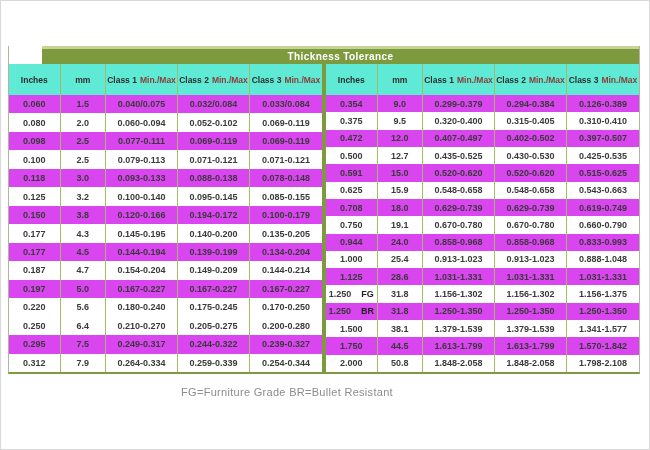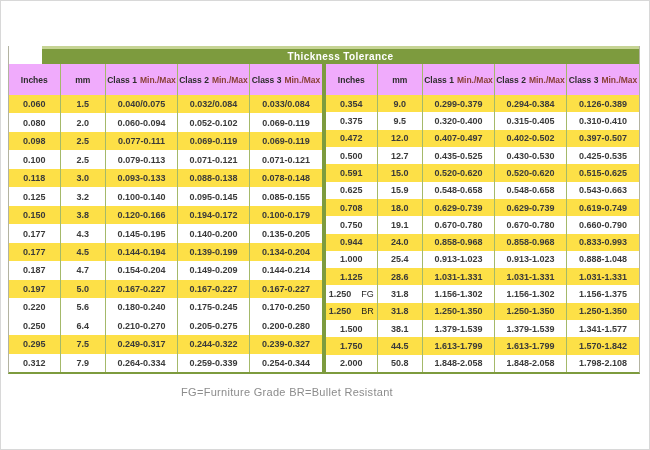--- a/index.html
+++ b/index.html
@@ -15,35 +15,35 @@
     border-bottom:2px solid #7d9b3e;background:#ffffff;
   }
   .title-bar{
     height:15px;background:#7d9b3e;border-top:3px solid #c6d494;
     color:#ffffff;font-size:10px;font-weight:bold;text-align:center;
     line-height:15px;letter-spacing:0.4px;flex:0 0 auto;margin-left:33px;
   }
   .table-body{flex:1;display:flex;min-height:0;}
   .half{flex:1;display:flex;flex-direction:column;min-width:0;}
   .center-divider{width:4px;background:#7d9b3e;flex:0 0 auto;}
-  .hrow{display:flex;height:31px;flex:0 0 auto;background:#f0abfc;}
+  .hrow{display:flex;height:31px;flex:0 0 auto;background:#5eead4;}
   .rows{flex:1;display:flex;flex-direction:column;min-height:0;}
   .drow{flex:1;display:flex;min-height:0;}
-  .drow.stripe{background:#fde047;}
+  .drow.stripe{background:#d946ef;}
   .c{
     display:flex;align-items:center;justify-content:center;
     box-sizing:border-box;border-right:1px solid #a4b96a;
     font-size:9px;font-weight:bold;color:#3a3a3a;
     white-space:nowrap;overflow:hidden;
   }
   .c:last-child{border-right:none;}
   .c0{width:16.5%;} .c1{width:14.5%;} .c2,.c3,.c4{width:23%;}
   .hrow .c{font-size:8.5px;color:#2d2d2d;gap:3px;}
   .hrow .minmax{color:#8a4038;}
-  .grade{font-weight:normal;color:#1f1f1f;margin-left:10px;}
+  .grade{font-weight:bold;color:#1f1f1f;margin-left:10px;}
   .footer-note{
     position:absolute;left:0;top:386px;width:574px;text-align:center;
     font-size:11px;color:#8c8c8c;letter-spacing:0.3px;
   }
 </style>
 </head>
 <body>
 
 <div class="frame"></div>
 

